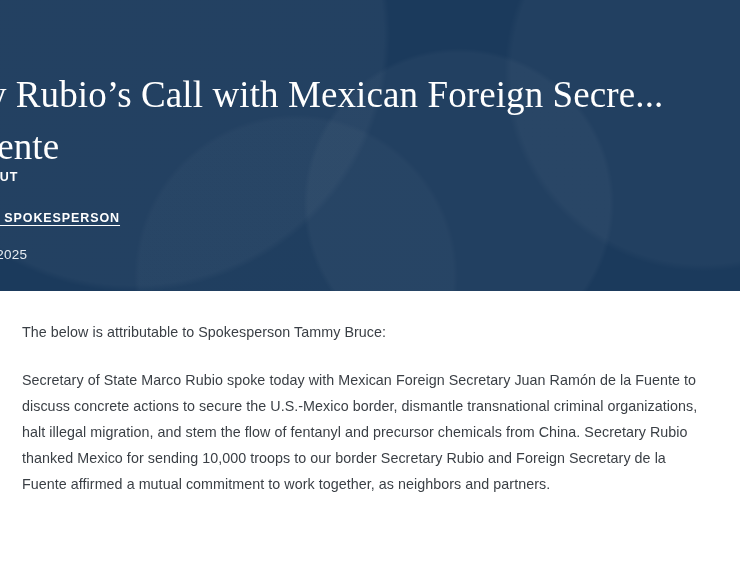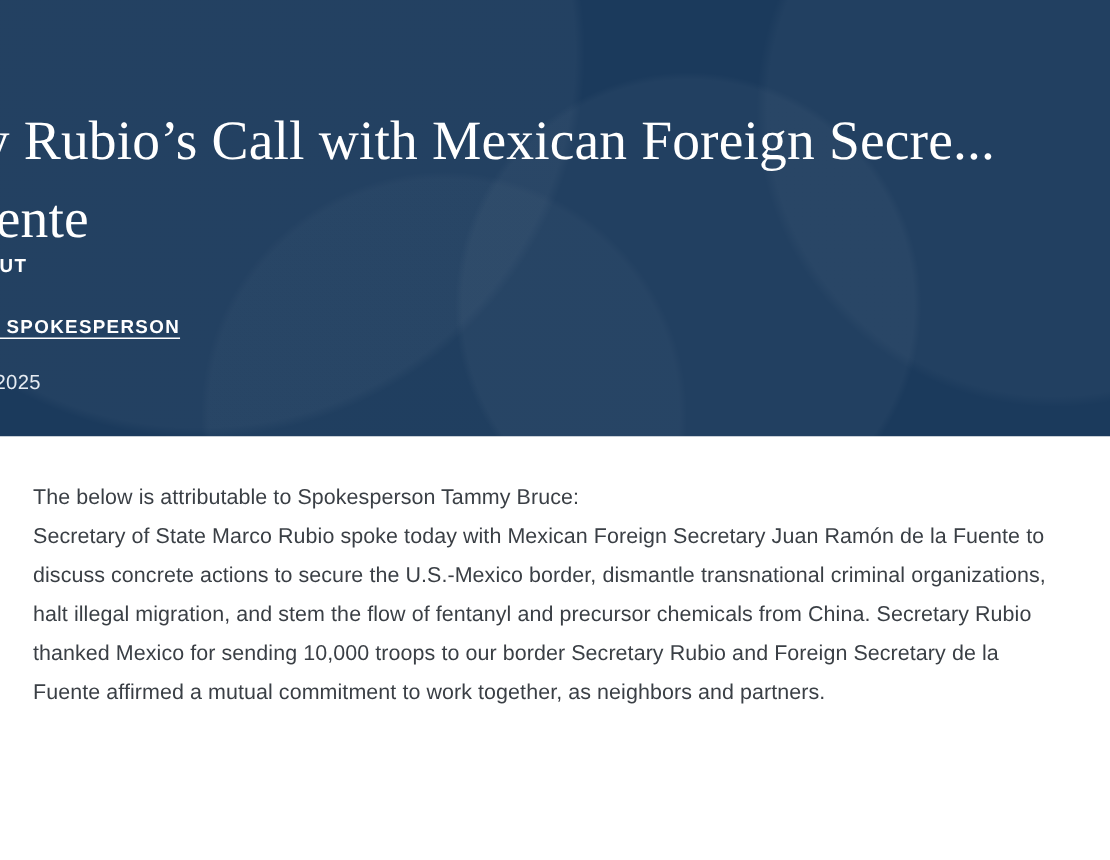--- a/index.html
+++ b/index.html
@@ -117,20 +117,21 @@
   }
 
   .body-p {
     margin: 0;
     color: #3a3f45;
     font-size: 14.3px;
     line-height: 26px;
     letter-spacing: 0.05px;
   }
   .body-p + .body-p {
+    margin-top: 22px;
   }
 </style>
 </head>
 <body>
 
 <div class="page">
 
   <div class="hero">
     <div class="hero-texture"></div>
 

